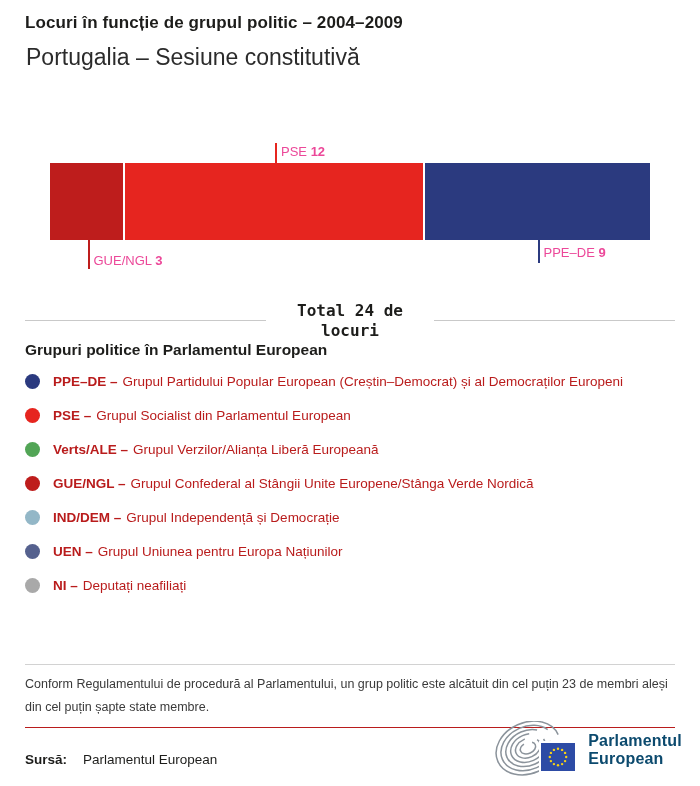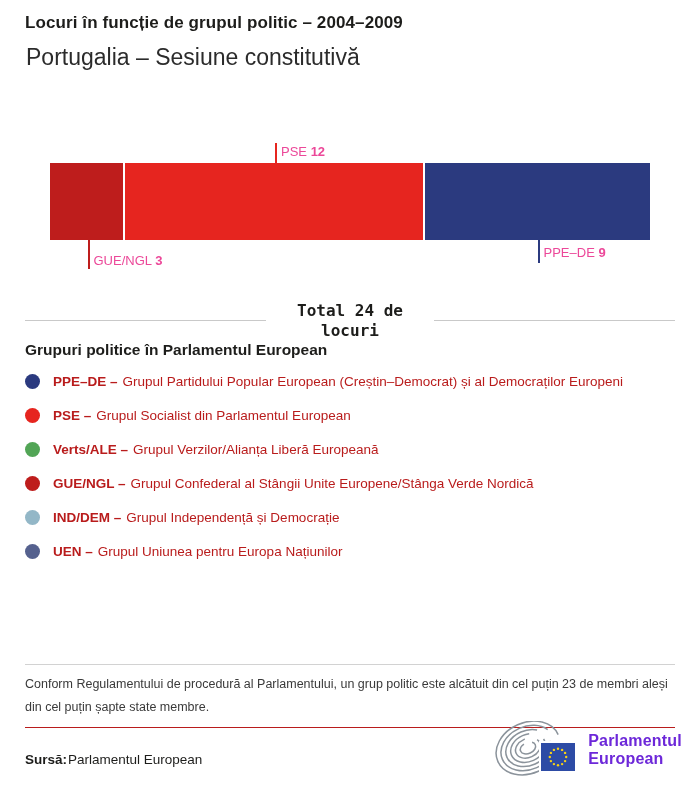--- a/index.html
+++ b/index.html
@@ -28,24 +28,24 @@
   .legend-heading{position:absolute;left:25px;top:341px;font-size:15.5px;font-weight:bold;}
   .legend{position:absolute;left:25px;top:364px;width:645px;}
   .legend-item{height:34px;display:flex;align-items:center;}
   .dot{width:15px;height:15px;border-radius:50%;flex:0 0 15px;margin-right:13px;}
   .ltext{font-size:13.5px;white-space:nowrap;color:#b91c1c;}
   .lname{font-weight:bold;margin-right:5px;}
 
   .note{position:absolute;left:25px;top:664px;width:650px;border-top:1px solid #d2d2d2;border-bottom:1px solid #b91c1c;padding:8px 0 9px 0;font-size:12.5px;line-height:1.8;color:#3a3a3a;}
 
   .source{position:absolute;left:25px;top:752px;font-size:13.5px;}
-  .source b{font-weight:bold;margin-right:1px;}
+  .source b{font-weight:bold;margin-right:16px;}
 
   .logo{position:absolute;right:18px;top:721px;display:flex;align-items:center;}
-  .logo-text{font-size:16px;font-weight:bold;color:#6d28d9;line-height:1.13;margin-left:6px;letter-spacing:.2px;}
+  .logo-text{font-size:16px;font-weight:bold;color:#0c4a6e;line-height:1.13;margin-left:6px;letter-spacing:.2px;}
 </style>
 </head>
 <body>
 
 <div class="title">Locuri în funcție de grupul politic – 2004–2009</div>
 <div class="subtitle">Portugalia – Sesiune constitutivă</div>
 
 <div class="chart">
   <div class="bar">
       <div class="seg" style="width: 12.5%; background: rgb(190, 29, 28);"></div>
@@ -93,20 +93,24 @@
     <span class="ltext"><b class="lname">GUE/NGL –</b><span>Grupul Confederal al Stângii Unite Europene/Stânga Verde Nordică</span></span>
   </div>
   <div class="legend-item">
     <span class="dot" style="background: rgb(147, 183, 199);"></span>
     <span class="ltext"><b class="lname">IND/DEM –</b><span>Grupul Independență și Democrație</span></span>
   </div>
   <div class="legend-item">
     <span class="dot" style="background: rgb(85, 97, 142);"></span>
     <span class="ltext"><b class="lname">UEN –</b><span>Grupul Uniunea pentru Europa Națiunilor</span></span>
   </div>
+  <div class="legend-item">
+    <span class="dot" style="background: rgb(169, 169, 169);"></span>
+    <span class="ltext"><b class="lname">NI –</b><span>Deputați neafiliați</span></span>
+  </div>
 </div>
 
 <div class="note">Conform Regulamentului de procedură al Parlamentului, un grup politic este alcătuit din cel puțin 23 de membri aleși din cel puțin șapte state membre.</div>
 
 <div class="source"><b>Sursă:</b><span>Parlamentul European</span></div>
 
 <div class="logo">
   <svg width="88" height="58" viewBox="0 0 88 58" aria-hidden="true">
     <g fill="none" stroke="#8b939b" stroke-width="1.5" transform="rotate(-24 34 27)">
       <ellipse cx="34" cy="27" rx="8" ry="5.5" pathLength="100" stroke-dasharray="80 20" stroke-dashoffset="10"></ellipse>

